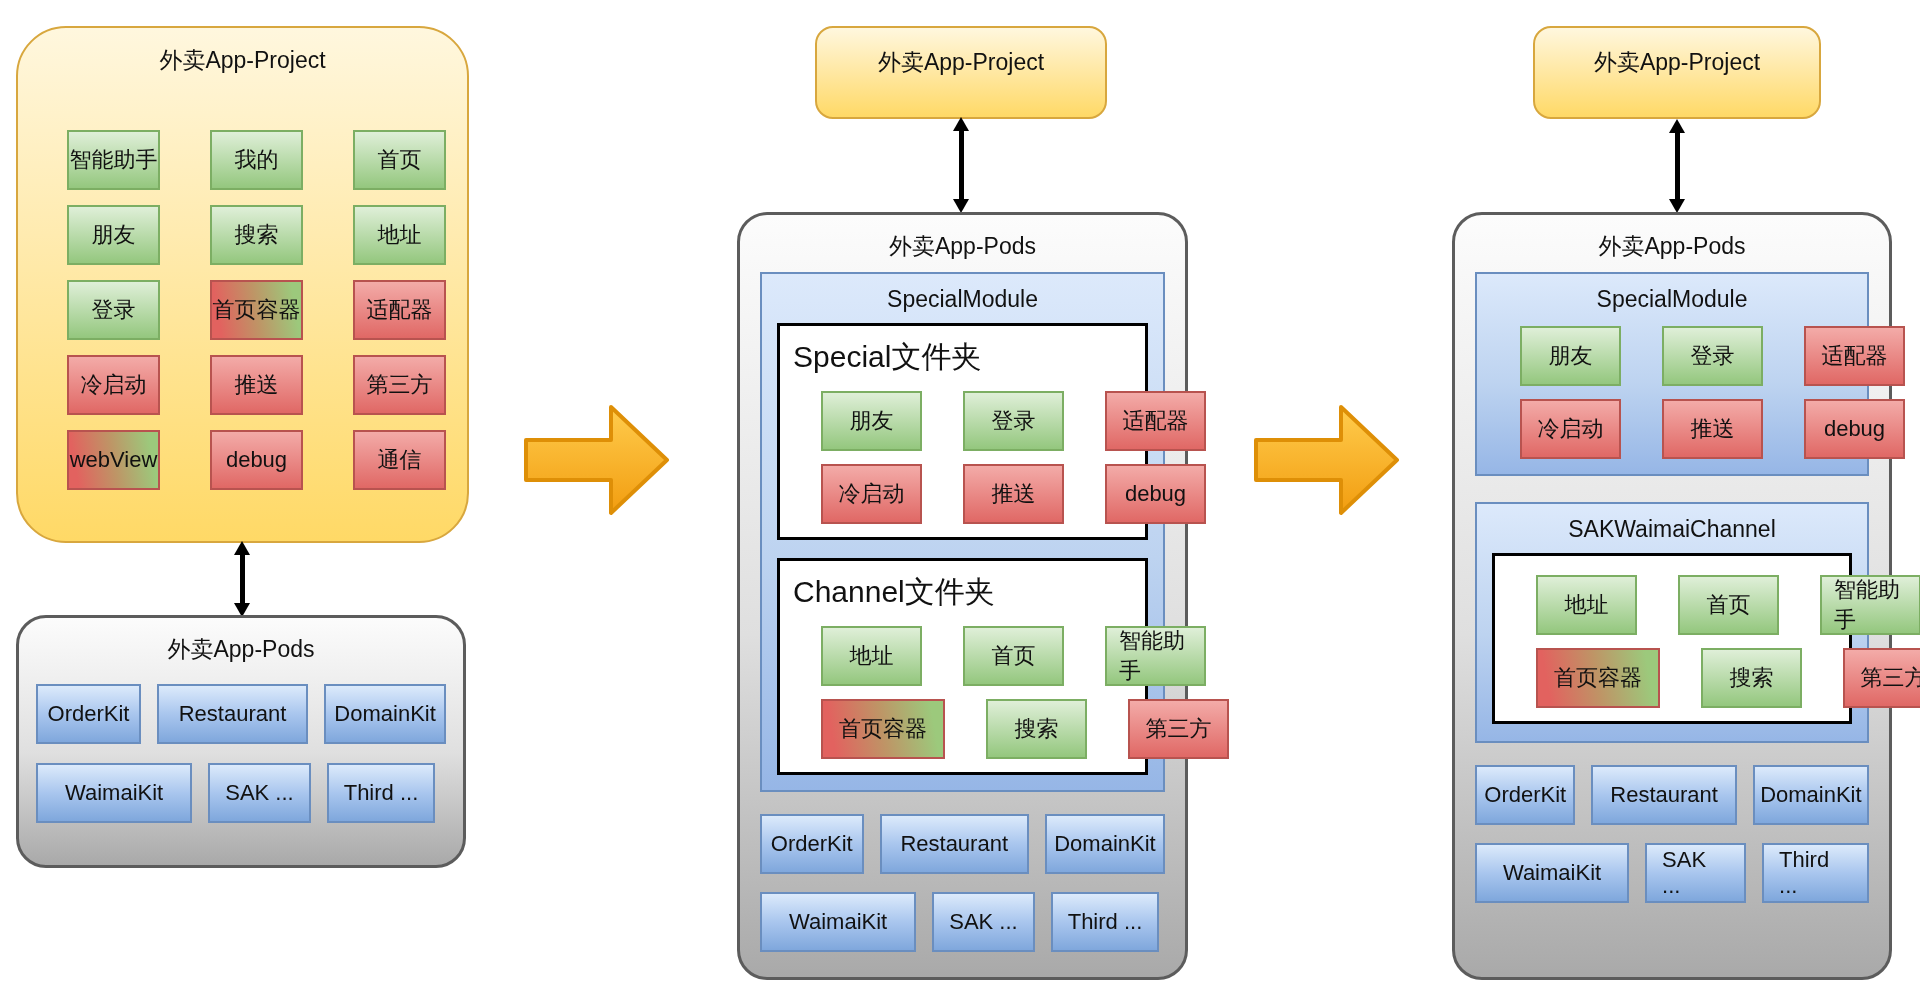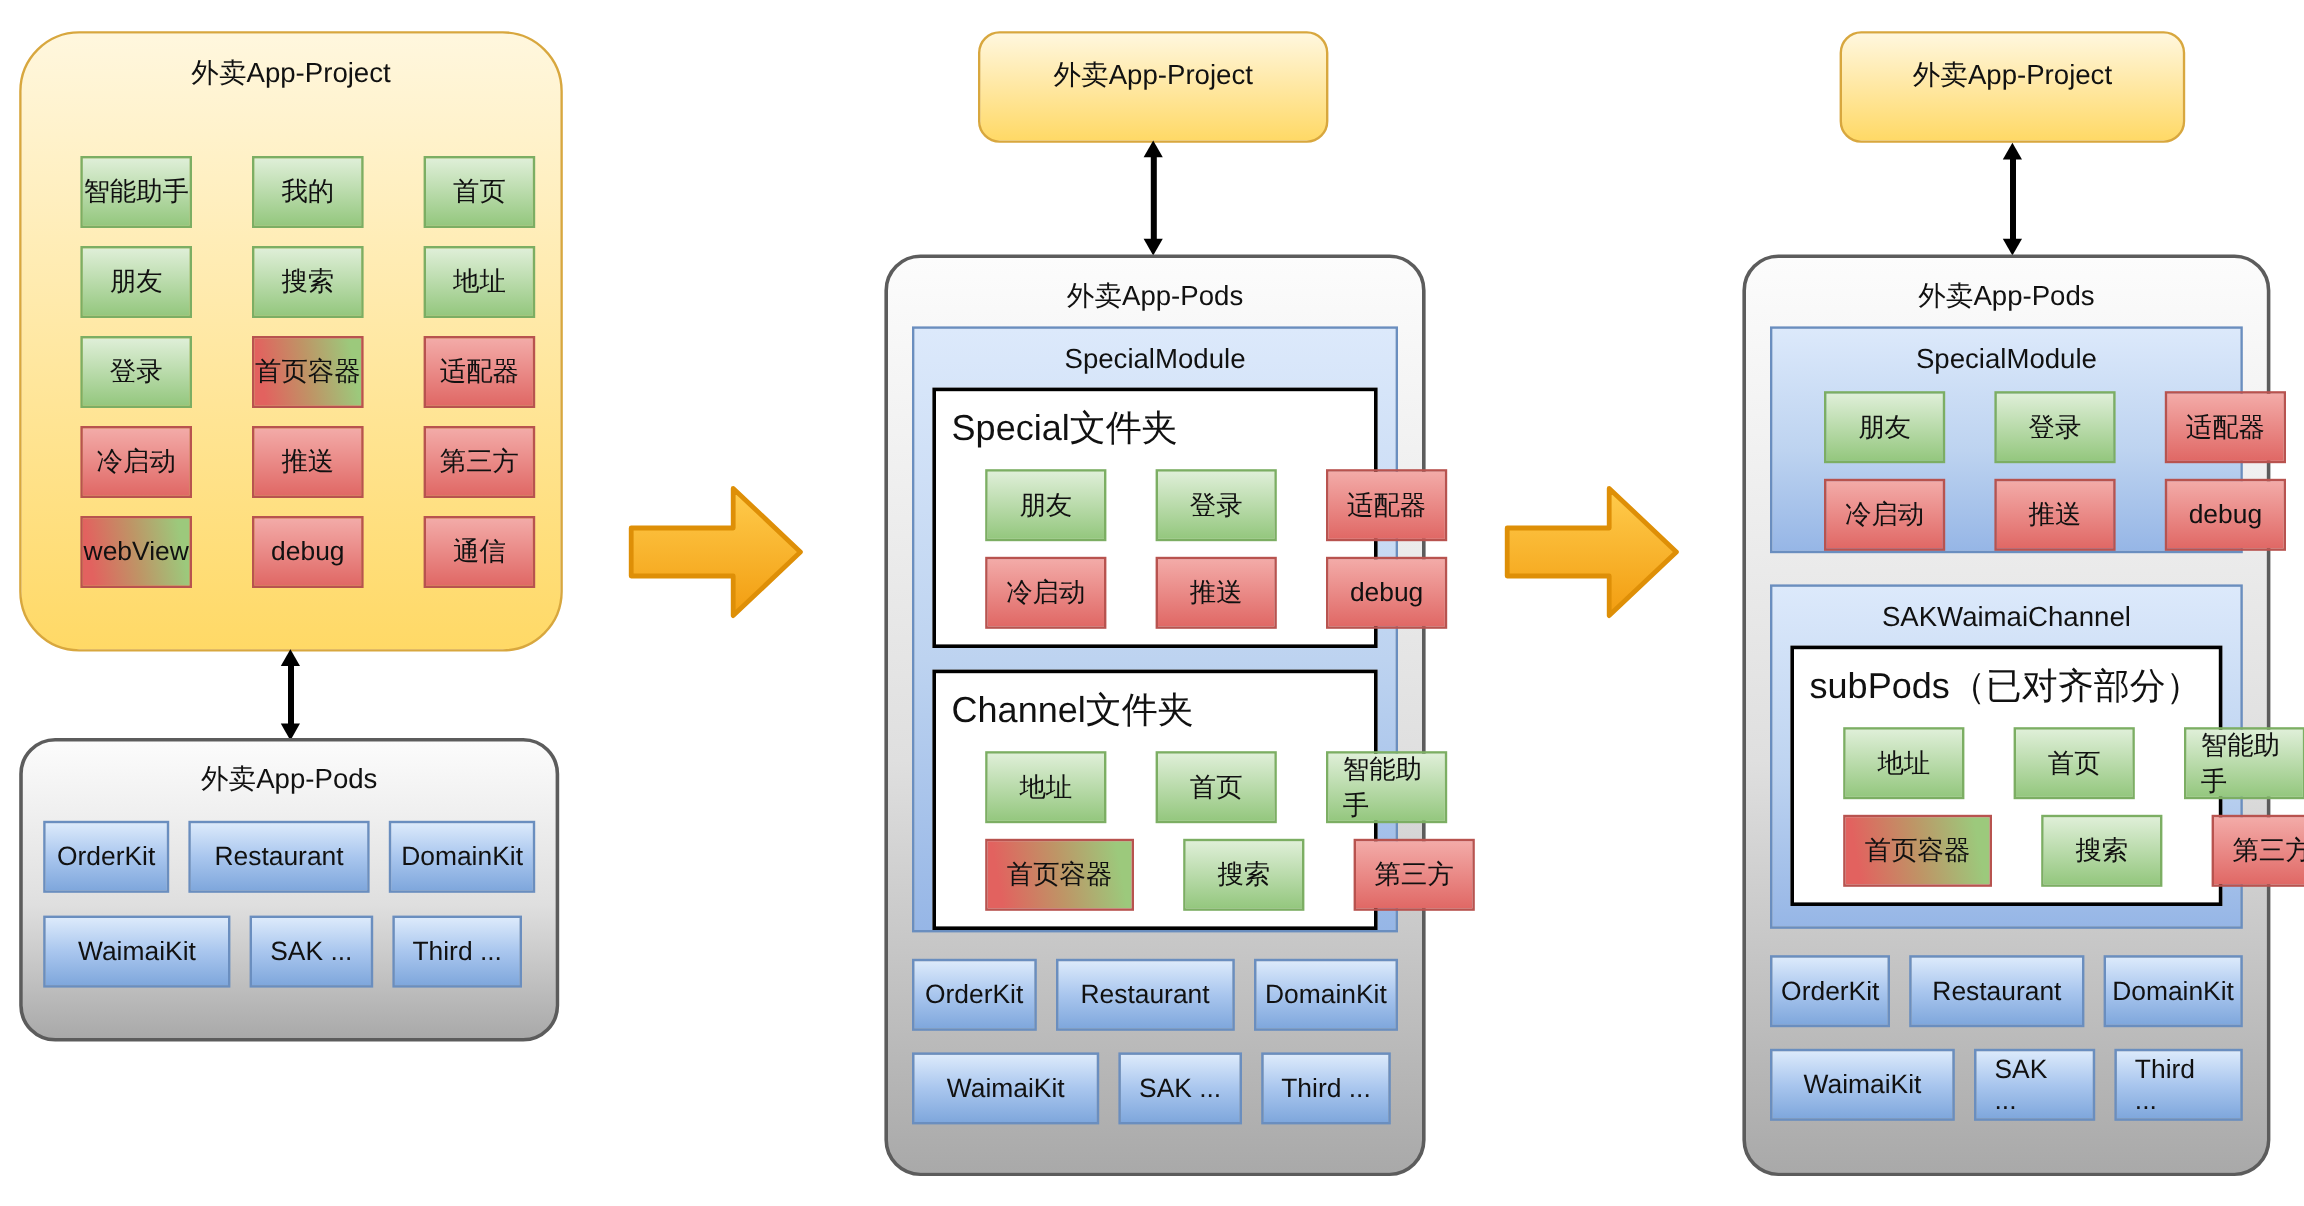--- a/index.html
+++ b/index.html
@@ -39,21 +39,21 @@
 
   
   .kit-row{display:flex;gap:16px;}
   .p1-kr{padding:0 17px;margin-top:19px;}
   .kit{height:60px;display:flex;align-items:center;justify-content:center;font-size:22px;
     padding:0 15px;min-width:70px;
     background:linear-gradient(180deg,#DCEAFB 0%,#A9C6EE 50%,#7FA7DC 100%);border:2px solid #6A8EBF;}
   .kit-wide{padding:0 27px;}
 
   
-  .blue-module{border:2px solid #6A8EBF;margin-top:10px;padding:6px 15px 0;
+  .blue-module{border:2px solid #6A8EBF;margin-top:10px;padding:6px 15px 15px;
     background:linear-gradient(180deg,#DCE9FB 0%,#BDD3F0 55%,#96B6E6 100%);}
   .module-title{font-size:23px;text-align:center;margin:6px 0 10px;}
   .white-box{border:3px solid #000;background:#fff;padding:6px 13px 13px;}
   .white-label{font-size:30px;margin-top:5px;}
   .btn-row{display:flex;gap:13px;margin-top:13px;}
   .fbtn{min-width:101px;padding:0 12px;}
   .wide-btn{min-width:124px;}
   .wb-gap{margin-top:18px;}
   .bm-channel{margin-top:26px;padding-bottom:17px;}
   .kr-top{margin-top:22px;}
@@ -210,21 +210,20 @@
       </div>
       <div class="btn-row">
         <div class="fbtn red">冷启动</div>
         <div class="fbtn red">推送</div>
         <div class="fbtn red">debug</div>
       </div>
     </div>
     <div class="blue-module bm-channel">
       <div class="module-title">SAKWaimaiChannel</div>
       <div class="white-box">
-        <div class="white-label">subPods（已对齐部分）</div>
         <div class="btn-row">
           <div class="fbtn green">地址</div>
           <div class="fbtn green">首页</div>
           <div class="fbtn green">智能助手</div>
         </div>
         <div class="btn-row">
           <div class="fbtn mixed wide-btn">首页容器</div>
           <div class="fbtn green">搜索</div>
           <div class="fbtn red">第三方</div>
         </div>

